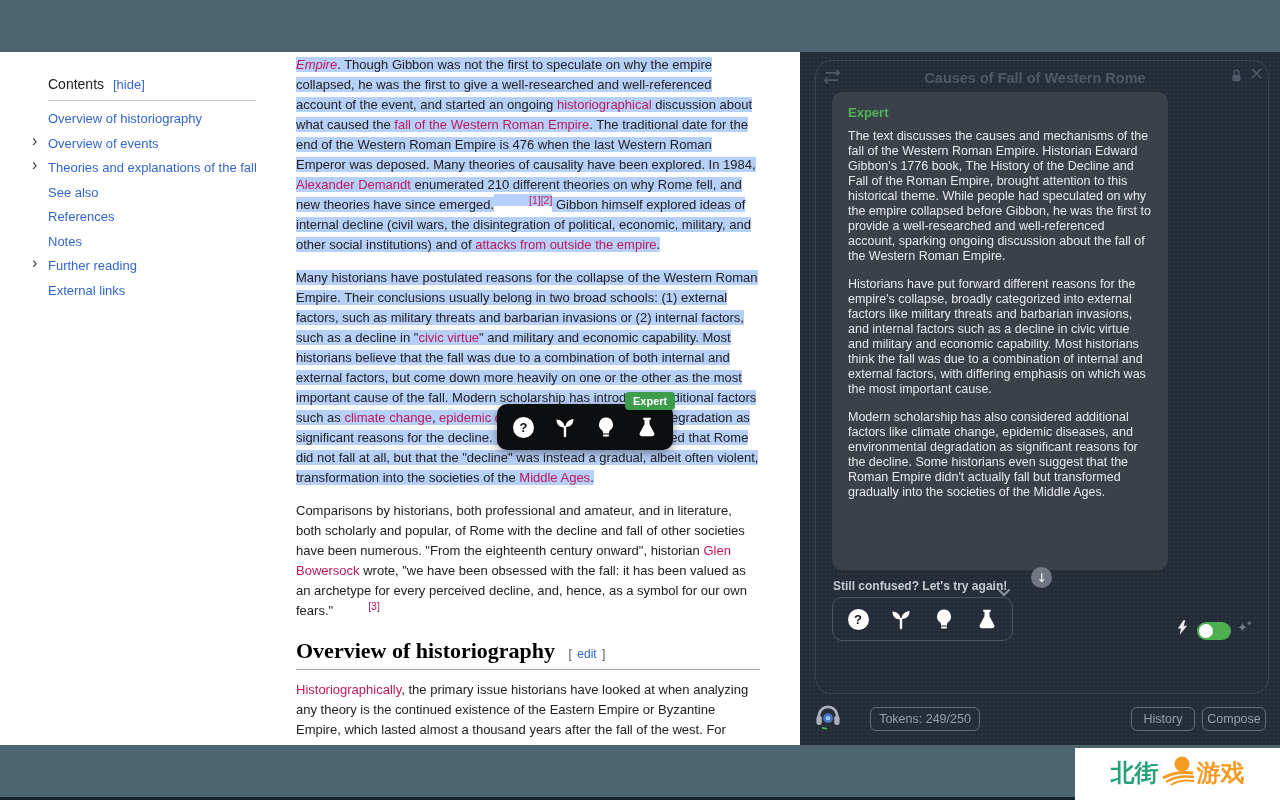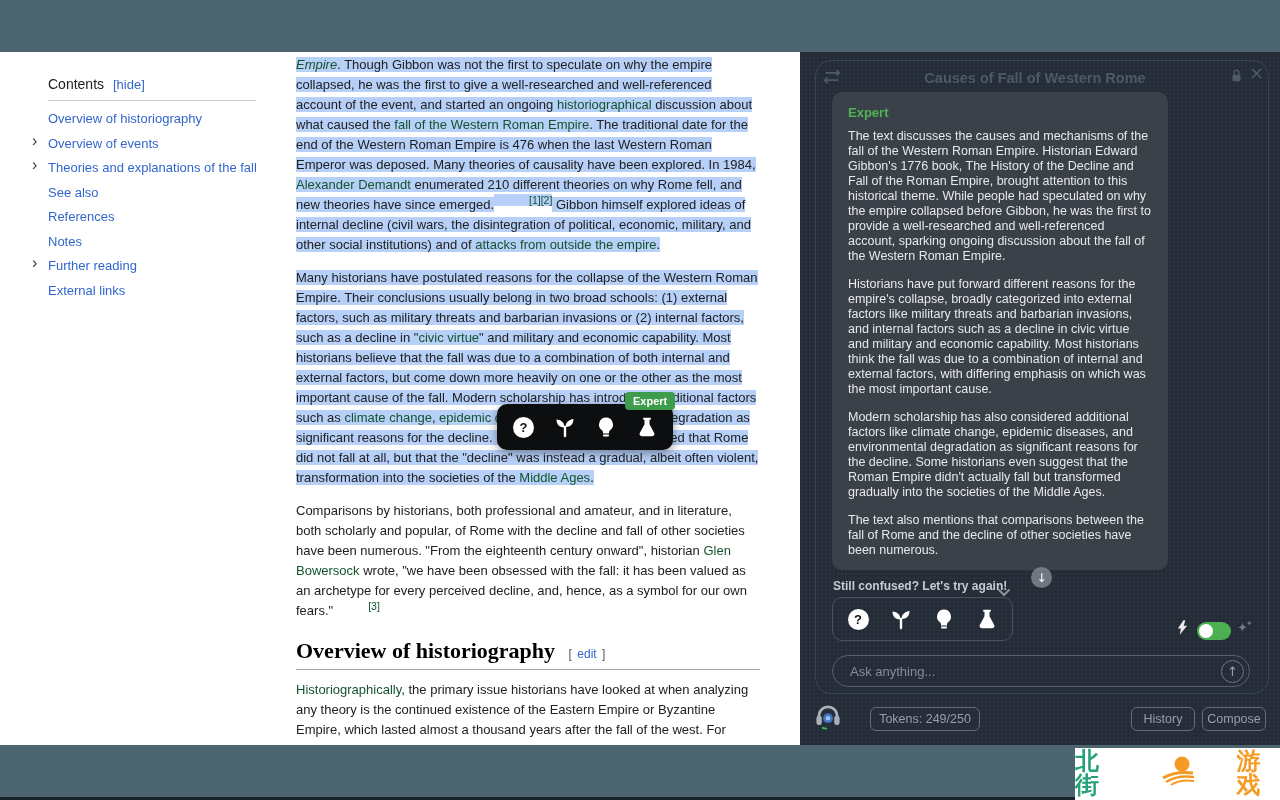--- a/index.html
+++ b/index.html
@@ -20,21 +20,21 @@
   .toc-hide{color:#3366cc;font-size:13px;margin-left:5px;cursor:pointer;}
   .toc-divider{margin:8px 0 6px 20px;border-top:1px solid #c8ccd1;width:208px;}
   .toc-item{position:relative;padding:6px 0 6px 20px;font-size:13px;line-height:12.5px;}
   .toc-chevron{position:absolute;left:4px;top:3px;font-size:16px;color:#3c4043;cursor:pointer;}
   .toc-top{color:#202122;font-weight:bold;}
   .toc-link{color:#3366cc;cursor:pointer;}
 
   
   .article{position:absolute;left:296px;top:3px;width:464px;}
   .apara{margin:0 0 13px 0;font-size:13px;line-height:20px;color:#202122;}
-  .apara .wlink{color:#14532d;cursor:pointer;}
+  .apara .wlink{color:#be185d;cursor:pointer;}
   .apara .it{font-style:italic;}
   .apara sup{font-size:10.5px;line-height:0;padding-left:35px;}
   .sel span,.sel sup{background:#b7d0f8;}
   .h2{font-family:"Liberation Serif",serif;font-weight:600;font-size:22px;color:#000;
       margin:17px 0 10px 0;padding-bottom:5px;border-bottom:1px solid #a2a9b1;}
   .editsec{font-family:"Liberation Sans",sans-serif;font-size:12px;font-weight:normal;margin-left:8px;}
   .editsec .br{color:#54595d;}
   .edit-link{color:#3366cc;cursor:pointer;padding:0 2px;}
 
   
@@ -88,21 +88,21 @@
   .pill{position:absolute;top:655px;height:24px;border:1.5px solid #626c7a;border-radius:6px;
       color:#959ea9;font-size:12.5px;display:flex;align-items:center;justify-content:center;
       box-sizing:border-box;white-space:nowrap;}
   .tokens{left:70px;width:110px;}
   .history{left:331px;width:64px;cursor:pointer;}
   .compose{left:402px;width:64px;cursor:pointer;}
 
   
   .logo-card{position:absolute;left:1075px;top:748px;width:205px;height:52px;background:#fff;
       display:flex;flex-direction:column;align-items:center;justify-content:center;}
-  .logo-row{display:flex;align-items:center;line-height:1;gap:40px;}
+  .logo-row{display:flex;align-items:center;line-height:1;}
   .logo-cn{font-weight:bold;font-size:24px;font-family:"DejaVu Sans",sans-serif;}
   .logo-green{color:#26a17a;}
   .logo-orange{color:#f59b23;}
   .logo-url{font-size:7.5px;color:#f59b23;letter-spacing:.5px;margin-top:3px;}
 </style>
 </head>
 <body>
 
 <div class="topbar"></div>
 
@@ -188,21 +188,20 @@
       </svg>
   </span>
   <span class="close-btn">×</span>
 
   <div class="card">
     <div class="card-label">Expert</div>
     <div>
         <p class="cpara">The text discusses the causes and mechanisms of the fall of the Western Roman Empire. Historian Edward Gibbon's 1776 book, The History of the Decline and Fall of the Roman Empire, brought attention to this historical theme. While people had speculated on why the empire collapsed before Gibbon, he was the first to provide a well-researched and well-referenced account, sparking ongoing discussion about the fall of the Western Roman Empire.</p>
         <p class="cpara">Historians have put forward different reasons for the empire's collapse, broadly categorized into external factors like military threats and barbarian invasions, and internal factors such as a decline in civic virtue and military and economic capability. Most historians think the fall was due to a combination of internal and external factors, with differing emphasis on which was the most important cause.</p>
         <p class="cpara">Modern scholarship has also considered additional factors like climate change, epidemic diseases, and environmental degradation as significant reasons for the decline. Some historians even suggest that the Roman Empire didn't actually fall but transformed gradually into the societies of the Middle Ages.</p>
-        <p class="cpara">The text also mentions that comparisons between the fall of Rome and the decline of other societies have been numerous.</p>
       </div>
   </div>
 
   <div class="scroll-btn">↓</div>
 
   <div class="retry">Still confused? Let's try again!</div>
   <span class="retry-chevron">
     <svg width="14" height="9" viewBox="0 0 14 9">
         <path d="M1.5 1.5 L7 7 L12.5 1.5" stroke="#8a929c" stroke-width="2" fill="none"></path>
       </svg>
@@ -235,24 +234,20 @@
   <span class="bolt">
     <svg width="11" height="17" viewBox="0 0 12 17">
         <path d="M7 0.5 L1 9.5 h3.2 L3 16.5 L11 6.5 H7.4 L9 0.5 Z" fill="#e8eaec"></path>
       </svg>
   </span>
   <span class="toggle">
       <span class="knob"></span>
     </span>
   <span class="sparkles"><span class="s1">✦</span><span class="s2">✦</span></span>
 
-  <div class="ask">
-    <input type="text" placeholder="Ask anything..." style="">
-    <span class="send-btn">↑</span>
-  </div>
 
   <span class="headset">
     <svg width="30" height="30" viewBox="0 0 28 28">
         <path d="M5.5 17 v-3 a8.5 8.5 0 0 1 17 0 v3" stroke="#a9b0ba" stroke-width="2.6" fill="none"></path>
         <rect x="3.2" y="13.8" width="5" height="8.6" rx="2.2" fill="#a9b0ba"></rect>
         <rect x="19.8" y="13.8" width="5" height="8.6" rx="2.2" fill="#a9b0ba"></rect>
         <circle cx="14" cy="16" r="4.6" fill="#4a7fd4" opacity="0.85"></circle>
         <circle cx="14" cy="16" r="2.1" fill="#9cc0f5"></circle>
         <rect x="8.4" y="24.2" width="5" height="1.7" rx="0.85" fill="#3dba54" transform="rotate(10 8.4 24.2)"></rect>
       </svg>

